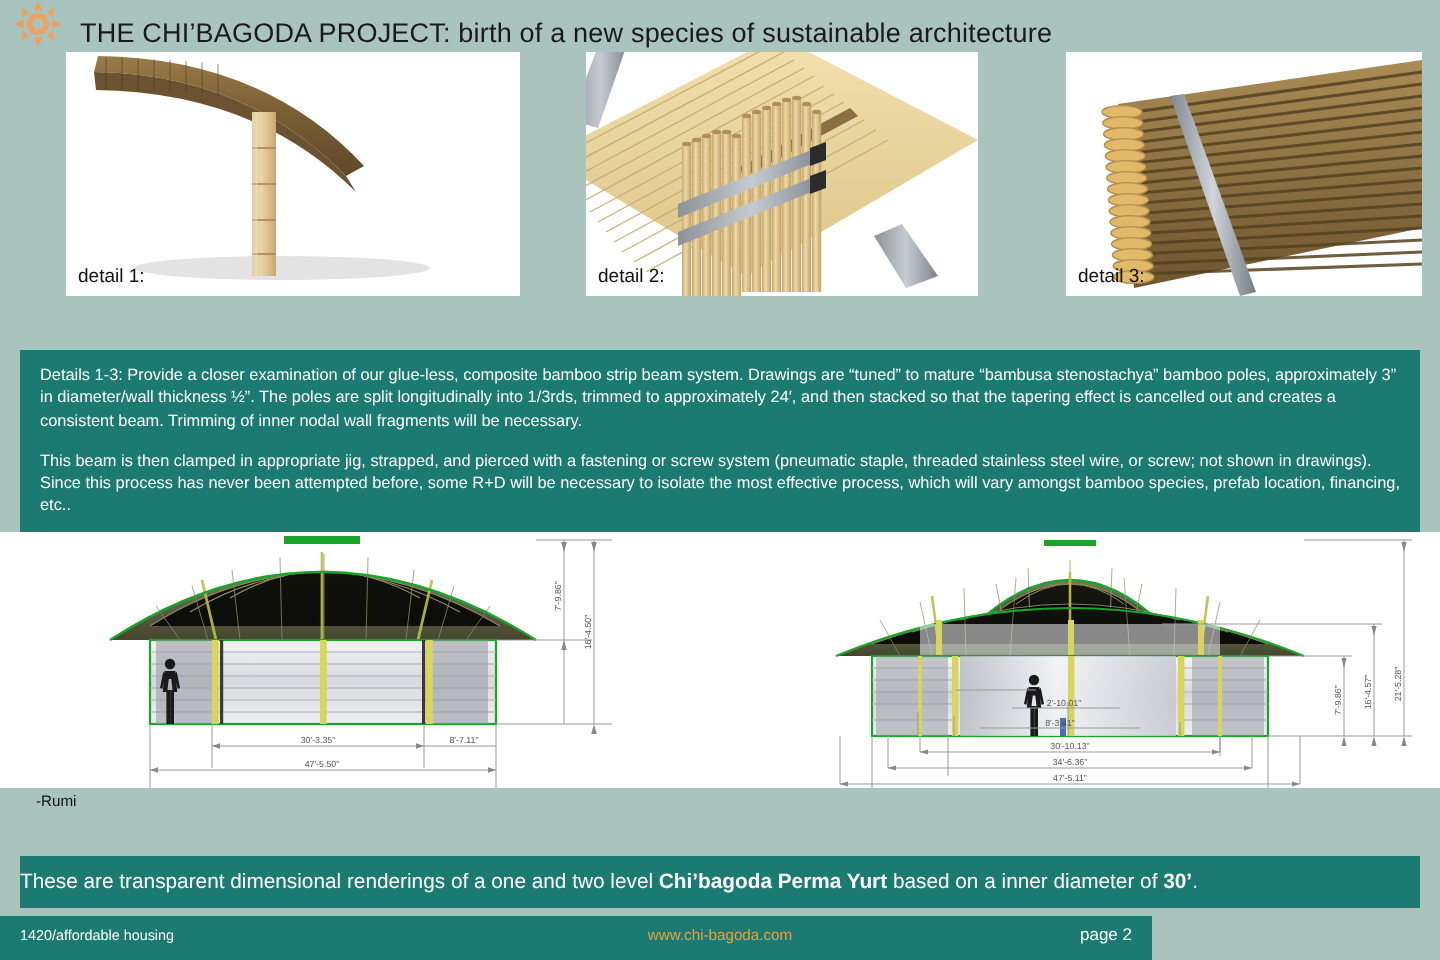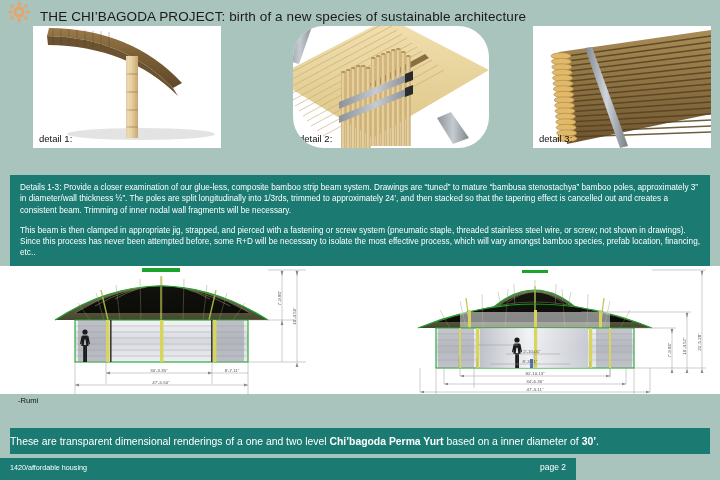--- a/index.html
+++ b/index.html
@@ -23,22 +23,22 @@
   }
 
   
   .details-row {
     position: absolute; left: 0; top: 26px; width: 720px; height: 134px;
   }
   .detail-card {
     position: absolute; top: 0; height: 122px;
     background: #ffffff; overflow: hidden;
   }
-  #detail-card-1 { left: 33px;  width: 188px; }
-  #detail-card-2 { left: 293px; width: 196px; border-radius: 31px; }
+  #detail-card-1 { left: 33px;  width: 227px; }
+  #detail-card-2 { left: 293px; width: 196px; }
   #detail-card-3 { left: 533px; width: 178px; }
   .detail-label {
     position: absolute; bottom: 4px; left: 6px;
     font-size: 9.5px; color: #111; z-index: 5;
   }
   .detail-card svg { position: absolute; left: 0; top: 0; }
 
   
   .text-block {
     position: absolute; left: 10px; top: 175px; width: 700px; height: 97px;
@@ -571,14 +571,15 @@
 <div class="quote">
   <div class="quote-attrib">-Rumi</div>
 </div>
 
 <div class="caption-bar">
   <div class="caption-text"><span>These are transparent dimensional renderings of a one and two level </span><b>Chi’bagoda Perma Yurt</b><span> based on a inner diameter of </span><b>30’</b><span>.</span></div>
 </div>
 
 <div class="footer">
   <div class="footer-left">1420/affordable housing</div>
+  <div class="footer-center">www.chi-bagoda.com</div>
   <div class="footer-right">page 2</div>
 </div>
 
 </body></html>

